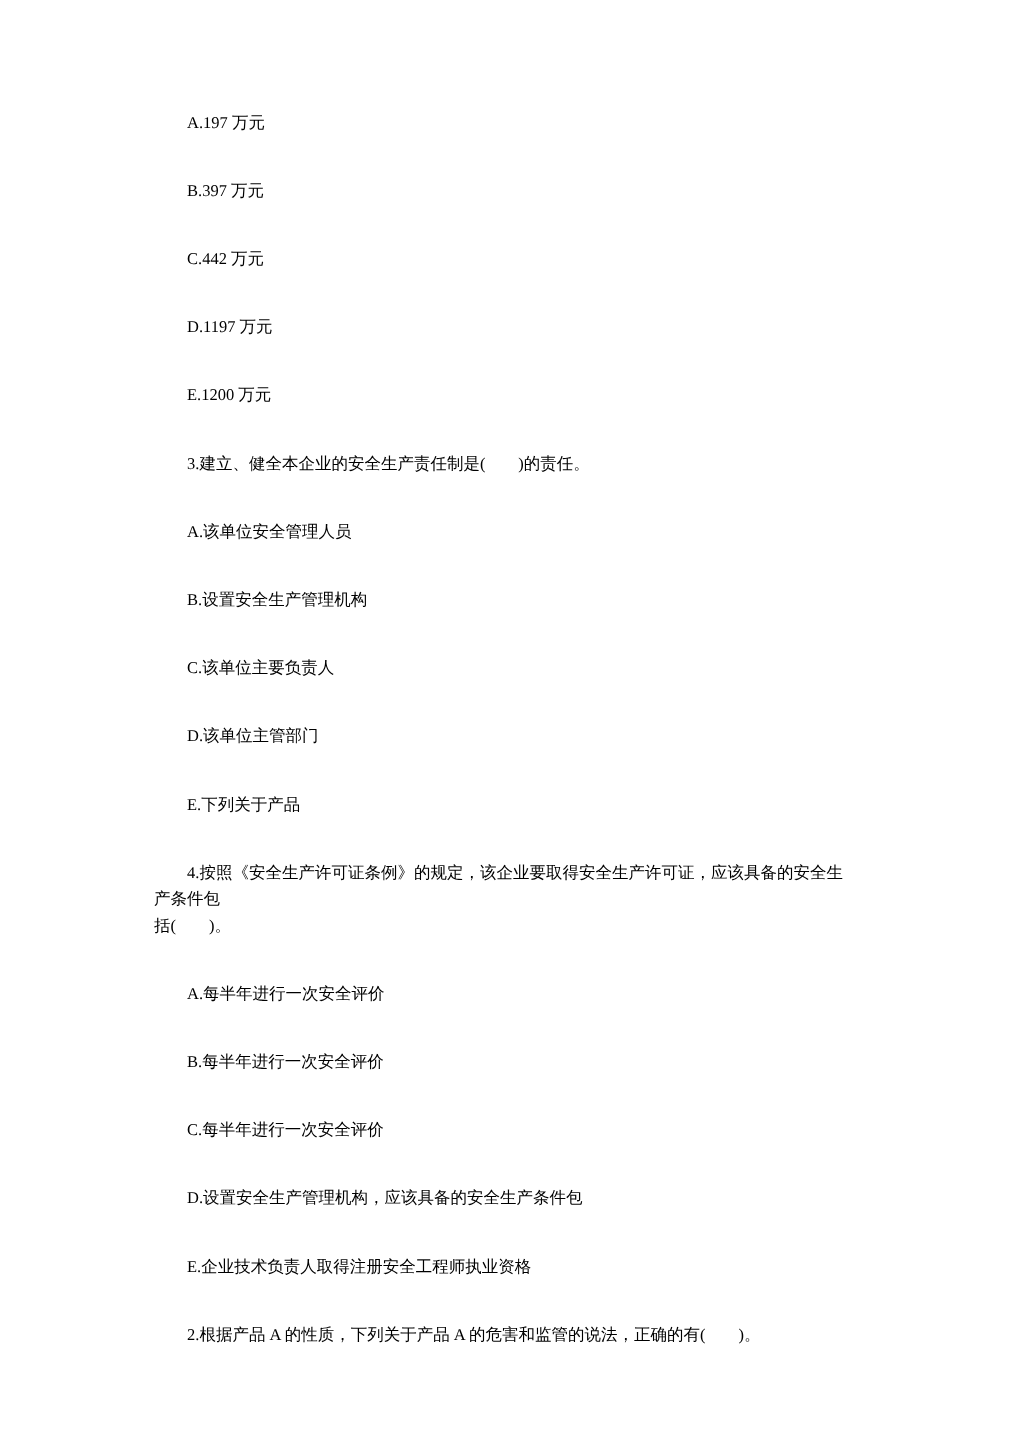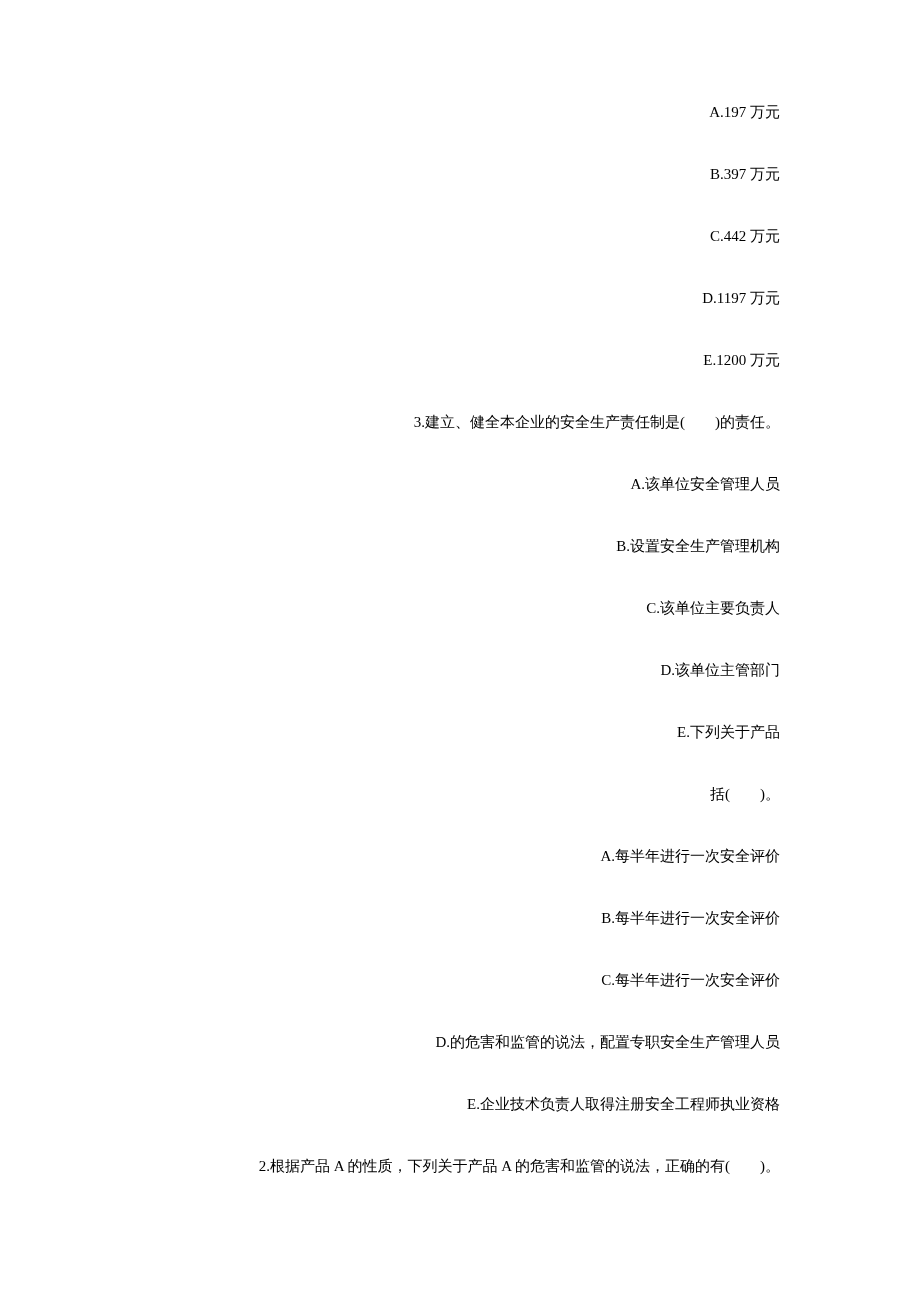--- a/index.html
+++ b/index.html
@@ -1,19 +1,18 @@
 <!DOCTYPE html>
 <html><head>
   <meta charset="utf-8">
   <style>
     * {
       margin: 0;
       padding: 0;
       box-sizing: border-box;
-      text-align: right;
     }
     body {
       width: 920px;
       height: 1302px;
       background: #ffffff;
       font-family: "SimSun", "宋体", serif;
       font-size: 15px;
       color: #000000;
       line-height: 1.6;
       padding: 100px 140px 60px 140px;
@@ -39,21 +38,22 @@
 <div class="line">E.1200 万元</div>
 
 <div class="line">3.建立、健全本企业的安全生产责任制是(　　)的责任。</div>
 <div class="line">A.该单位安全管理人员</div>
 <div class="line">B.设置安全生产管理机构</div>
 <div class="line">C.该单位主要负责人</div>
 <div class="line">D.该单位主管部门</div>
 <div class="line">E.下列关于产品</div>
 
 <div class="block">
+  <div style="text-indent:2em;">4.按照《安全生产许可证条例》的规定，该企业要取得安全生产许可证，应该具备的安全生产条件包</div>
   <div class="indent-continue">括(　　)。</div>
 </div>
 <div class="line">A.每半年进行一次安全评价</div>
 <div class="line">B.每半年进行一次安全评价</div>
 <div class="line">C.每半年进行一次安全评价</div>
-<div class="line">D.的危害和监管的说法，配置专职安全生产管理人员</div>
+<div class="line">D.设置安全生产管理机构，应该具备的安全生产条件包</div>
 <div class="line">E.企业技术负责人取得注册安全工程师执业资格</div>
 
 <div class="line">2.根据产品 A 的性质，下列关于产品 A 的危害和监管的说法，正确的有(　　)。</div>
 
 </body></html>

